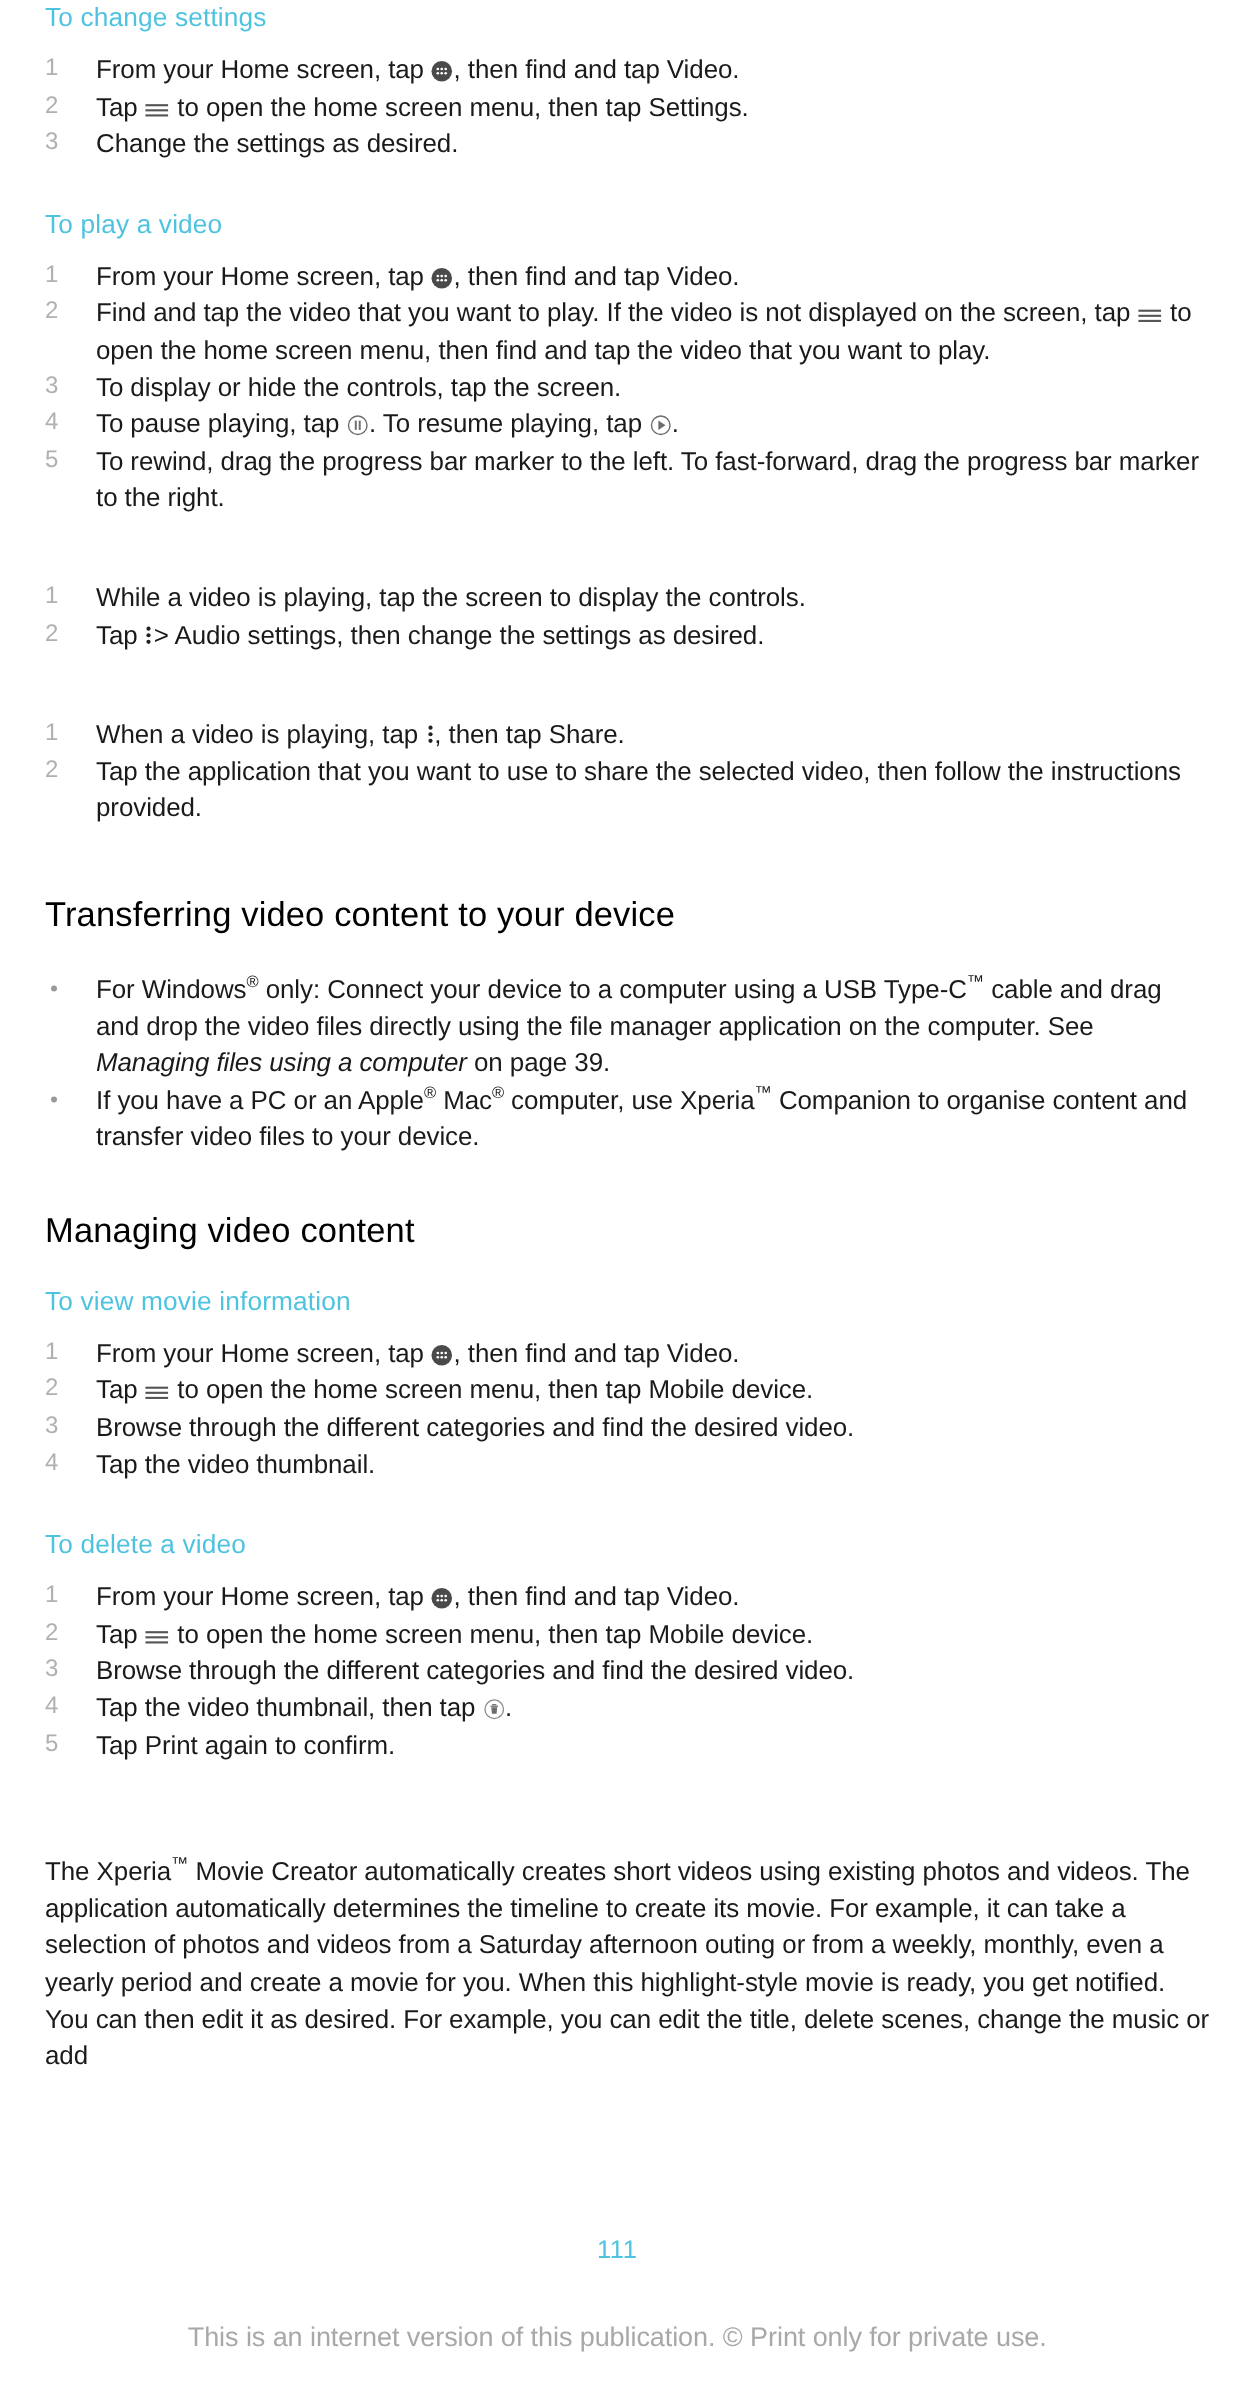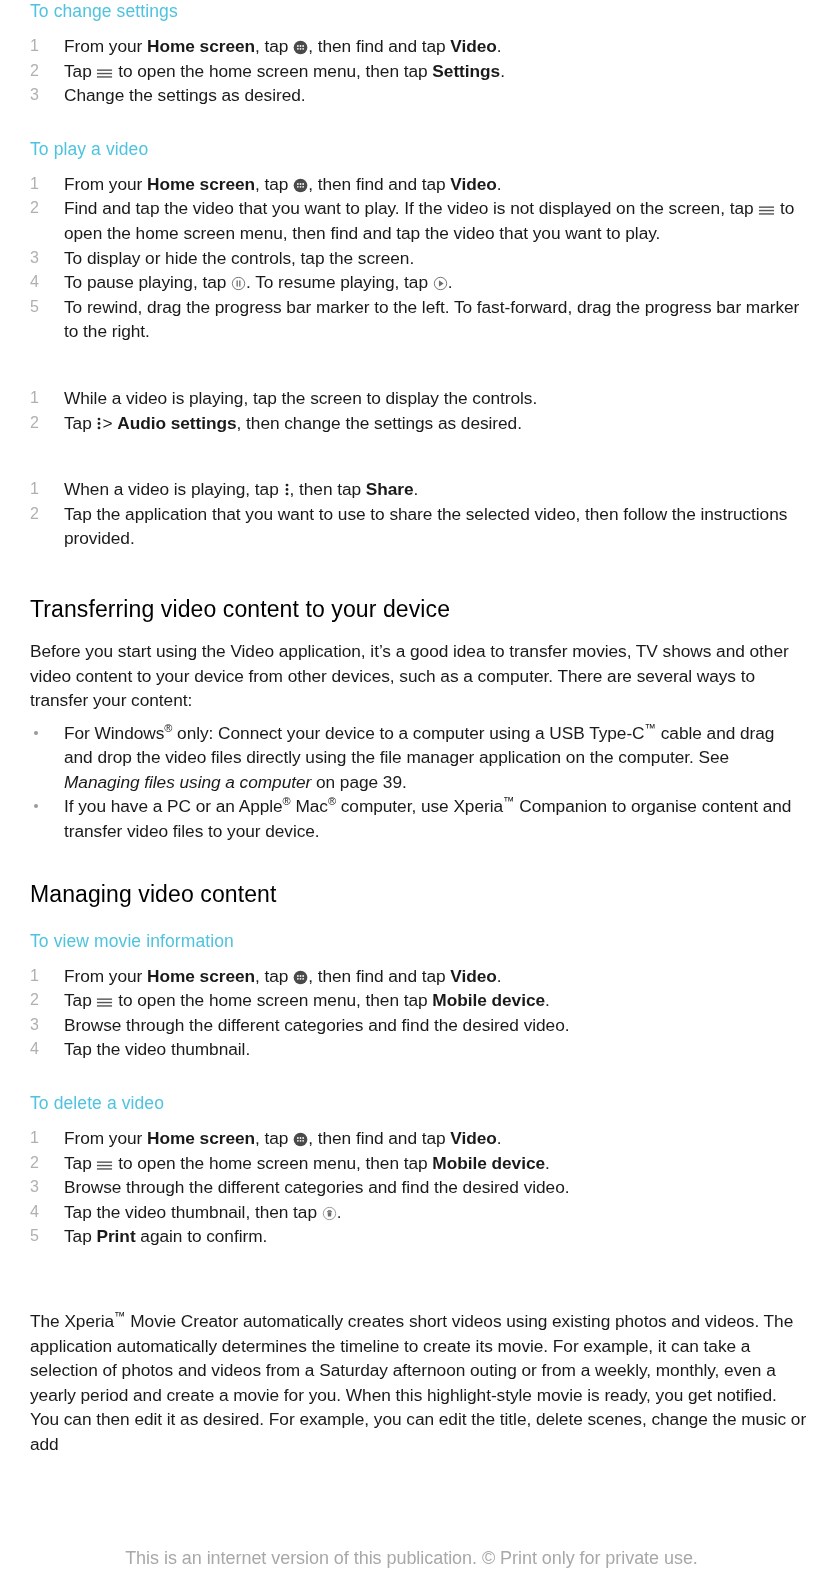--- a/index.html
+++ b/index.html
@@ -96,21 +96,21 @@
     content: "";
     position: absolute;
     left: 4px;
     top: 10px;
     width: 4px;
     height: 4px;
     border-radius: 50%;
     background: #9a9a9a;
   }
 
-  b, .bold { font-weight: bold; }
+  b, .bold { font-weight: normal; }
   i, .ital { font-style: italic; }
   .sup { font-size: 11px; vertical-align: super; line-height: 0; }
   .tm  { font-size: 11.5px; vertical-align: super; line-height: 0; }
 
   
   .icon {
     display: inline-block;
     vertical-align: -3px;
     line-height: 0;
   }
@@ -238,21 +238,20 @@
             <circle cx="3" cy="12.7" r="1.5" fill="#222"></circle>
           </svg></span><span>, then tap </span><b>Share</b><span>.</span>
     </li>
     <li>Tap the application that you want to use to share the selected video, then follow the instructions provided.</li>
   </ol>
 
   <div class="gap-44"></div>
 
   <h2 class="h-main">Transferring video content to your device</h2>
   <div class="gap-16"></div>
-  <p class="body-p">Before you start using the Video application, it’s a good idea to transfer movies, TV shows and other video content to your device from other devices, such as a computer. There are several ways to transfer your content:</p>
   <div class="gap-8"></div>
   <ul class="bullets">
     <li>
       <span>For Windows</span><span class="sup">®</span><span> only: Connect your device to a computer using a USB Type-C</span><span class="tm">™</span><span> cable and drag and drop the video files directly using the file manager application on the computer. See </span><i>Managing files using a computer</i><span> on page 39.</span>
     </li>
     <li>
       <span>If you have a PC or an Apple</span><span class="sup">®</span><span> Mac</span><span class="sup">®</span><span> computer, use Xperia</span><span class="tm">™</span><span> Companion to organise content and transfer video files to your device.</span>
     </li>
   </ul>
 
@@ -321,15 +320,16 @@
     <li>
       <span>Tap </span><b>Print</b><span> again to confirm.</span>
     </li>
   </ol>
 
   <div class="gap-44"></div>
 
   <div class="gap-16"></div>
   <p class="body-p"><span>The Xperia</span><span class="tm">™</span><span> Movie Creator automatically creates short videos using existing photos and videos. The application automatically determines the timeline to create its movie. For example, it can take a selection of photos and videos from a Saturday afternoon outing or from a weekly, monthly, even a yearly period and create a movie for you. When this highlight-style movie is ready, you get notified. You can then edit it as desired. For example, you can edit the title, delete scenes, change the music or add</span></p>
 
+  <div class="page-number">111</div>
   <div class="footer-note">This is an internet version of this publication. © Print only for private use.</div>
 
 </div>
 
 </body></html>

